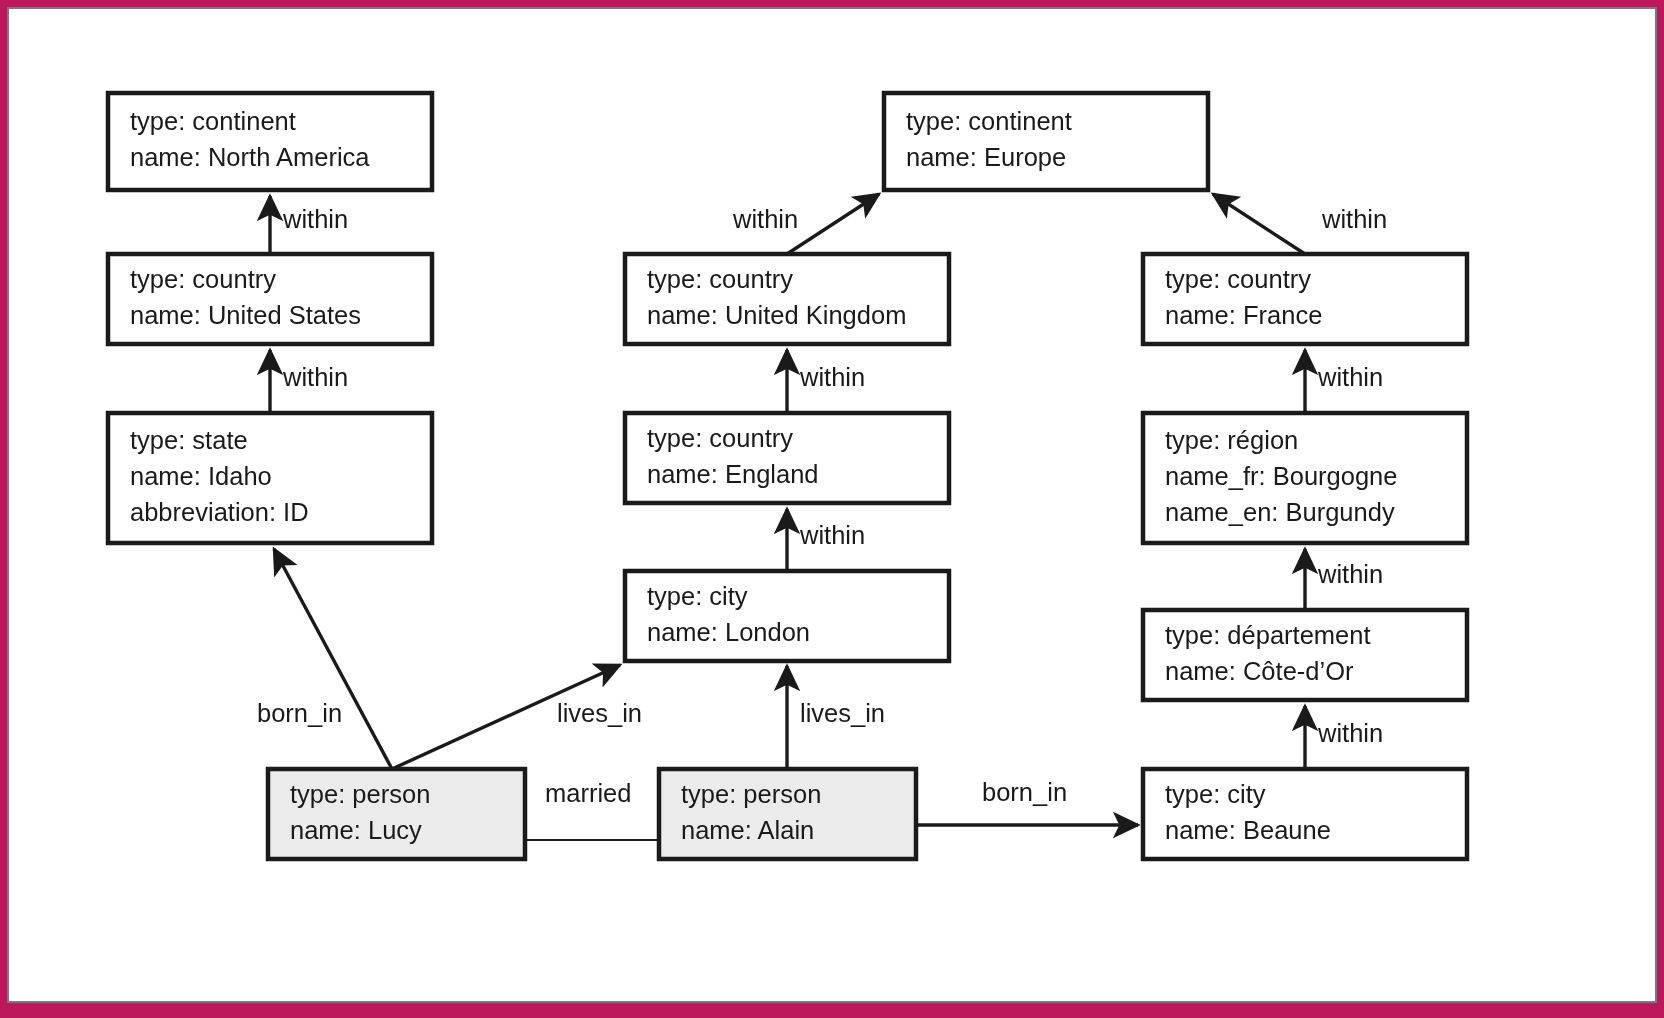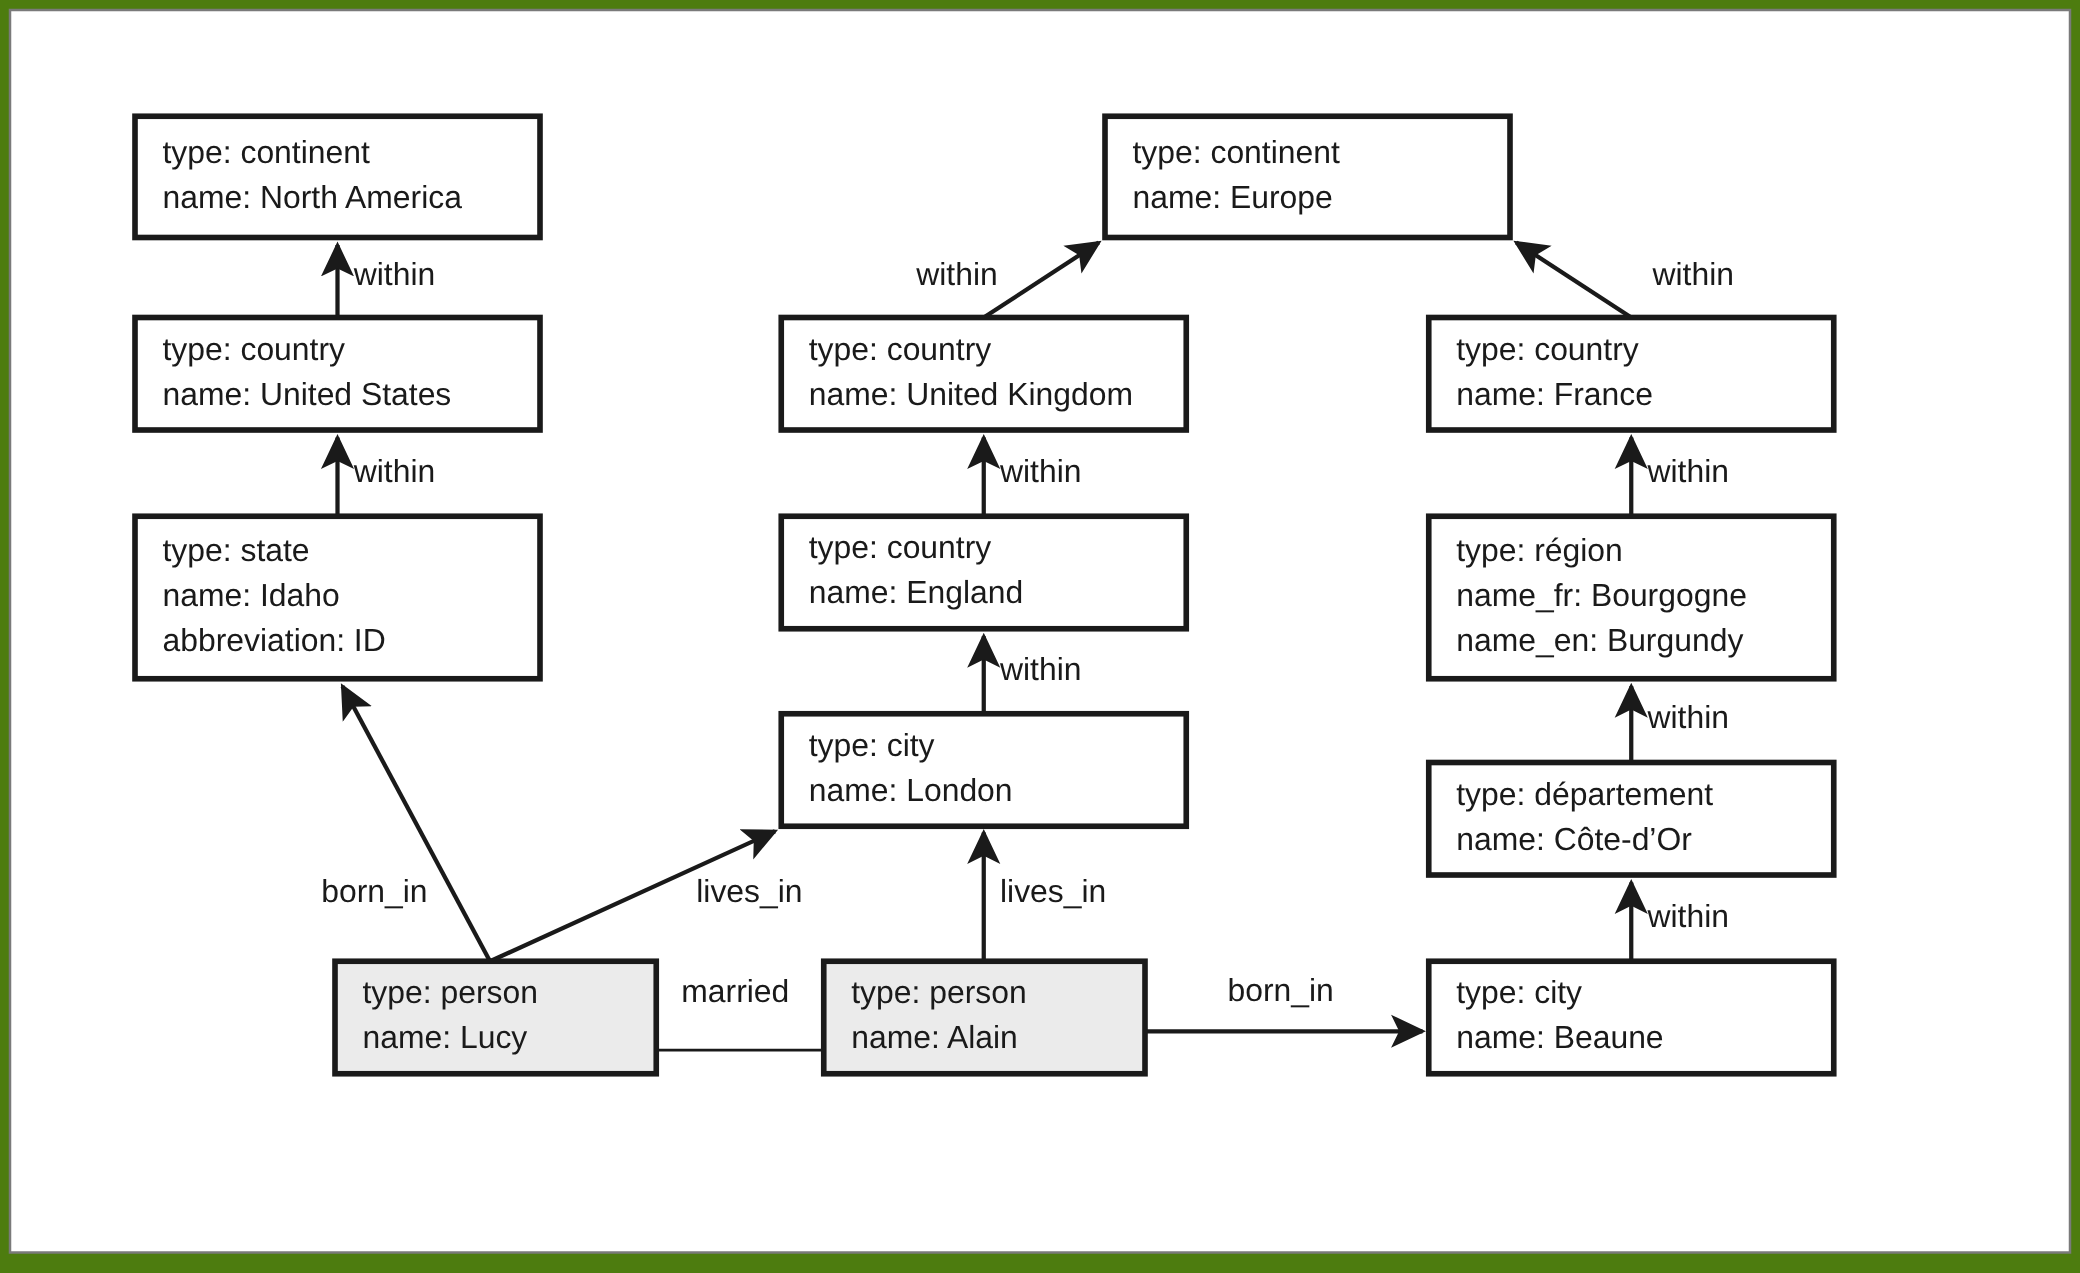--- a/index.html
+++ b/index.html
@@ -10,21 +10,21 @@
   body {
     width: 1664px;
     height: 1018px;
     font-family: "Liberation Sans", sans-serif;
     overflow: hidden;
   }
   #diagram-root {
     position: relative;
     width: 1664px;
     height: 1018px;
-    background: #4d7c0f;
+    background: #be185d;
   }
   svg#graph {
     display: block;
     width: 1664px;
     height: 1018px;
   }
   .frame-rect {
     fill: #ffffff;
     stroke: #7a7a7a;
     stroke-width: 2;

